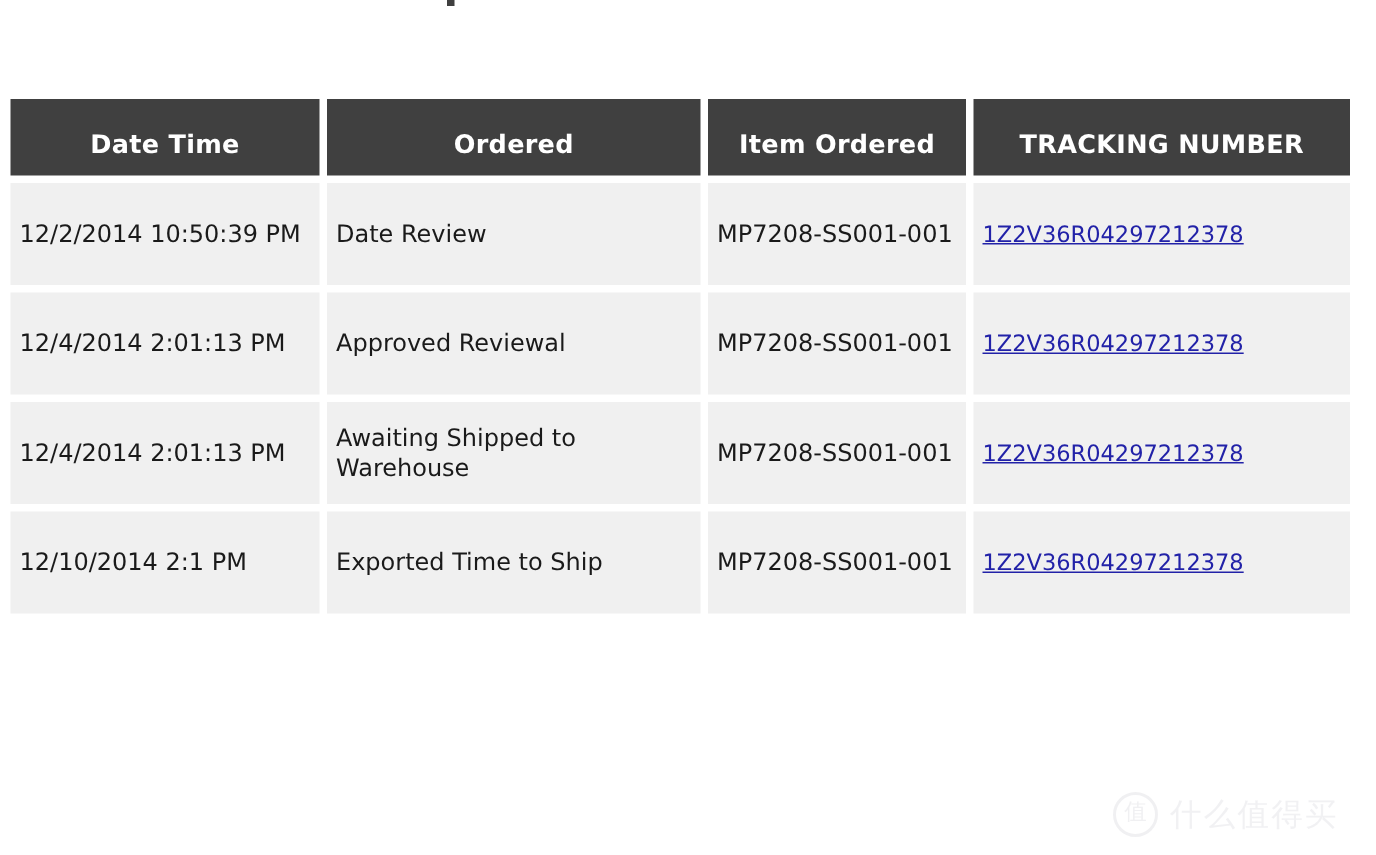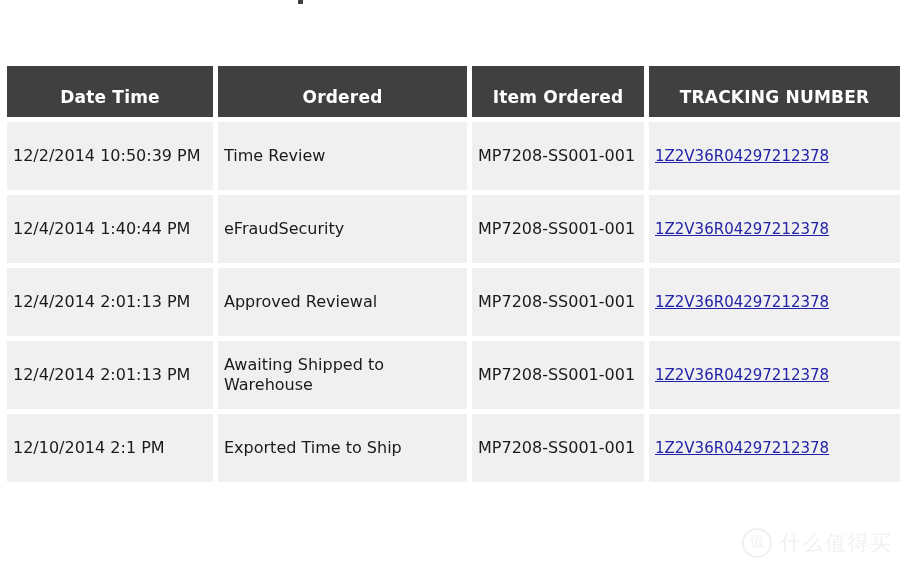--- a/index.html
+++ b/index.html
@@ -110,29 +110,21 @@
     <tr>
       <th class="col-datetime">Date Time</th>
       <th class="col-status">Ordered</th>
       <th class="col-item">Item Ordered</th>
       <th class="col-tracking">TRACKING NUMBER</th>
     </tr>
   </thead>
   <tbody>
     <tr>
       <td class="col-datetime">12/2/2014 10:50:39 PM</td>
-      <td class="col-status">Time Review</td>
-      <td class="col-item">MP7208-SS001-001</td>
-      <td class="col-tracking">
-        <span class="tracking-link">1Z2V36R04297212378</span>
-      </td>
-    </tr>
-    <tr>
-      <td class="col-datetime">12/4/2014 1:40:44 PM</td>
-      <td class="col-status">eFraudSecurity</td>
+      <td class="col-status">Date Review</td>
       <td class="col-item">MP7208-SS001-001</td>
       <td class="col-tracking">
         <span class="tracking-link">1Z2V36R04297212378</span>
       </td>
     </tr>
     <tr>
       <td class="col-datetime">12/4/2014 2:01:13 PM</td>
       <td class="col-status">Approved Reviewal</td>
       <td class="col-item">MP7208-SS001-001</td>
       <td class="col-tracking">

